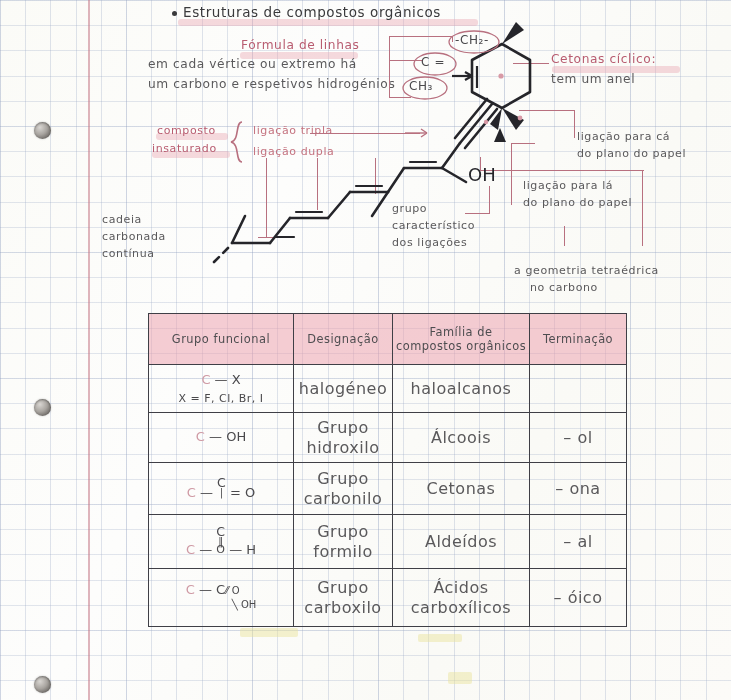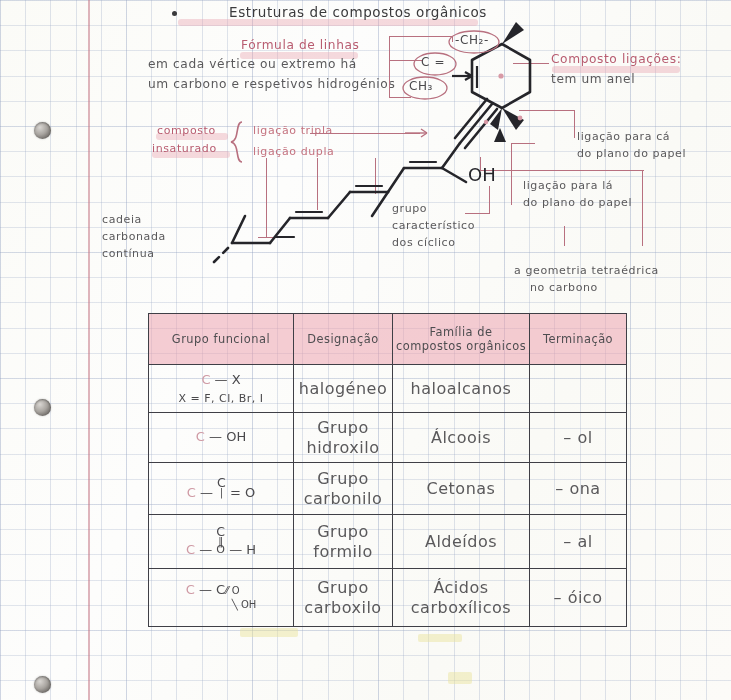--- a/index.html
+++ b/index.html
@@ -39,21 +39,21 @@
     font-family:"DejaVu Sans", sans-serif;
     color:#5d5c5e;
     letter-spacing:.6px;
     line-height:1.28;
     white-space:pre-line;
     transform-origin:left top;
   }
   .pink{color:#c4727f;}
   .pinkdeep{color:#b85c70;}
   .grey{color:#5a595b;}
-  .dark{color:#3a3a3c;margin-left:46px;}
+  .dark{color:#3a3a3c;}
 
   .t-title{font-size:13.5px;}
   .t-note{font-size:12.2px;}
   .t-small{font-size:11px;}
 
   .bullet{
     position:absolute;width:5px;height:5px;border-radius:50%;background:#3a3a3c;
   }
   .hl{ 
     position:absolute;background:rgba(233,162,175,0.40);border-radius:3px;
@@ -152,26 +152,26 @@
     <path d="M0 11 L22 11" stroke="#b8707f" stroke-width="1.4" fill="none"></path>
     <path d="M22 11 L16 7 M22 11 L16 15" stroke="#b8707f" stroke-width="1.4" fill="none"></path>
   </svg>
 
   <div class="hw t-small grey" style="left:102px;top:213px;">cadeia</div>
   <div class="hw t-small grey" style="left:102px;top:230px;">carbonada</div>
   <div class="hw t-small grey" style="left:102px;top:247px;">contínua</div>
 
   <div class="hw t-small grey" style="left:392px;top:202px;">grupo</div>
   <div class="hw t-small grey" style="left:392px;top:219px;">característico</div>
-  <div class="hw t-small grey" style="left:392px;top:236px;">dos cíclico</div>
+  <div class="hw t-small grey" style="left:392px;top:236px;">dos ligações</div>
   <div class="ln lnv" style="left:489px;top:186px;height:28px;"></div>
   <div class="ln lnh" style="left:465px;top:213px;width:25px;"></div>
 
   <div class="hl" style="left:552px;top:66px;width:128px;height:7px;"></div>
-  <div class="hw t-note pinkdeep" style="left:551px;top:52px;">Composto ligações:</div>
+  <div class="hw t-note pinkdeep" style="left:551px;top:52px;">Cetonas cíclico:</div>
   <div class="hw t-note grey" style="left:551px;top:72px;">tem um anel</div>
   <div class="ln lnh" style="left:513px;top:63px;width:36px;"></div>
 
   <div class="hw t-small grey" style="left:577px;top:130px;">ligação para cá</div>
   <div class="hw t-small grey" style="left:577px;top:147px;">do plano do papel</div>
   <div class="ln lnh" style="left:519px;top:110px;width:56px;"></div>
   <div class="ln lnv" style="left:574px;top:110px;height:28px;"></div>
 
   <div class="hw t-small grey" style="left:523px;top:179px;">ligação para lá</div>
   <div class="hw t-small grey" style="left:523px;top:196px;">do plano do papel</div>

